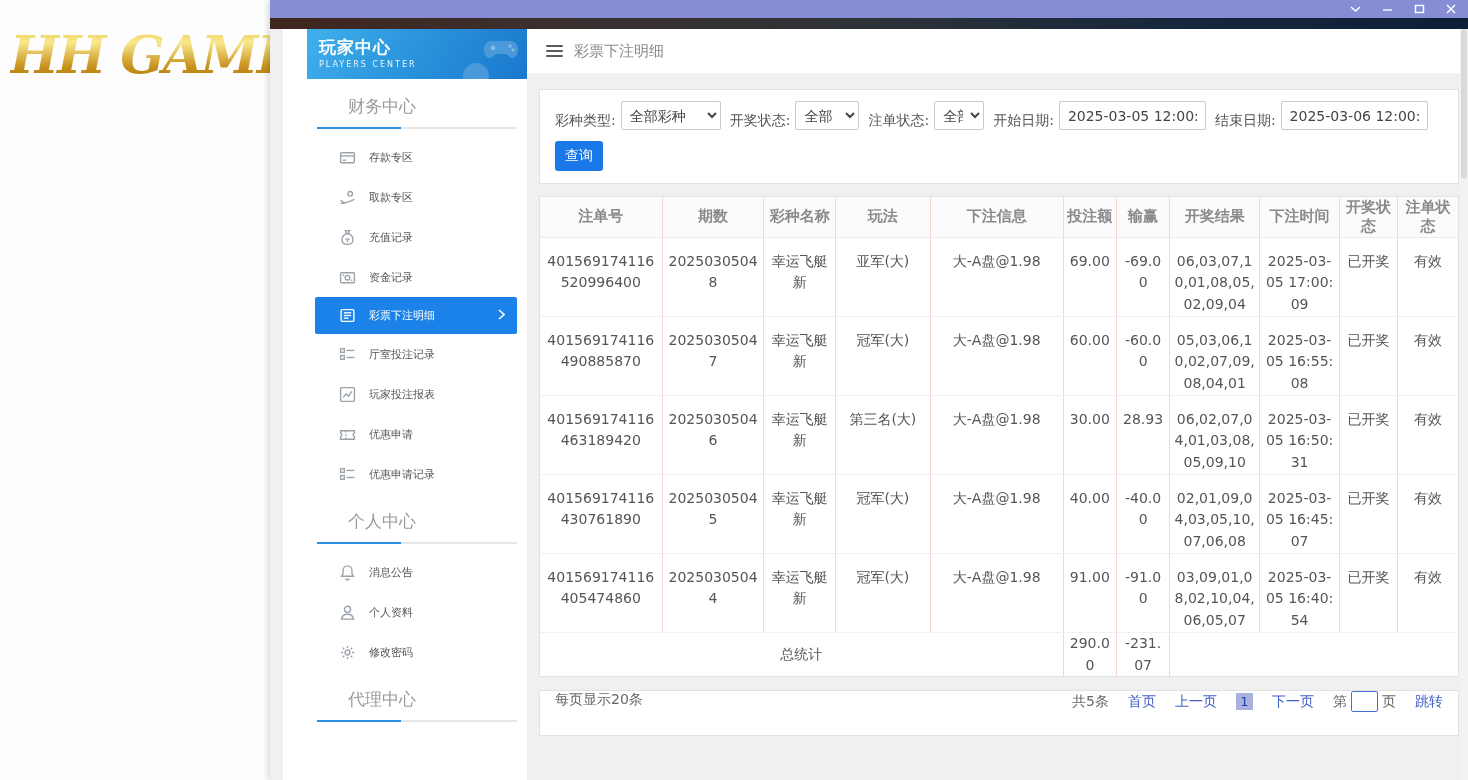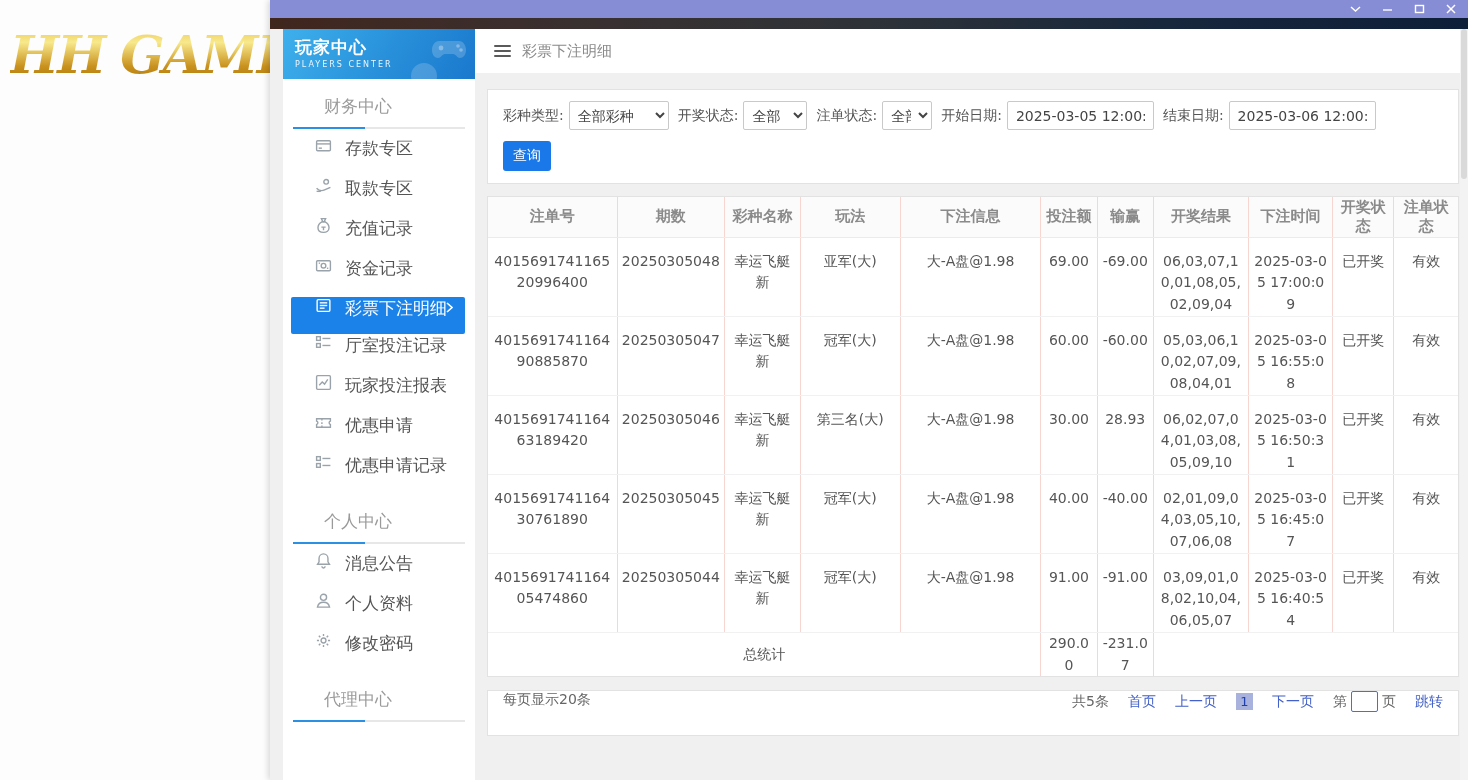--- a/index.html
+++ b/index.html
@@ -19,53 +19,53 @@
             box-shadow:-2px 0 6px rgba(0,0,0,.15); display:flex; flex-direction:column; }
   .titlebar { height:18px; background:#868dd5; display:flex; align-items:center; justify-content:flex-end; gap:14px; padding-right:8px; flex:0 0 auto; }
   .tb-btn { width:18px; height:14px; display:flex; align-items:center; justify-content:center; cursor:pointer; }
   .tb-btn svg { stroke:#fff; stroke-width:1.4; fill:none; }
   .banner-strip { height:11px; flex:0 0 auto;
     background:linear-gradient(90deg,#40261d 0%,#3a3030 25%,#2e3338 50%,#17273c 75%,#0d1f38 100%); }
 
   .window-body { flex:1; display:flex; padding-left:13px; background:#f0f0f1; overflow:hidden; }
 
   
-  .sidebar { width:192px; background:#fff; flex:0 0 auto; overflow:hidden; }
+  .sidebar { width:244px; background:#fff; flex:0 0 auto; overflow:hidden;padding-left:24px; }
   .side-header { height:50px; background:linear-gradient(120deg,#3fb0ec 0%,#2b95dd 45%,#1a78cd 100%);
                  color:#fff; padding:7px 10px 0 12px; position:relative; overflow:hidden; }
   .side-header .t1 { font-size:17px; font-weight:bold; letter-spacing:1px; }
   .side-header .t2 { font-size:8px; letter-spacing:2px; color:rgba(255,255,255,.9); margin-top:1px; }
   .side-header .pad-deco { position:absolute; right:8px; top:8px; opacity:.55; }
   .side-header .ball-deco { position:absolute; right:38px; bottom:-10px; width:26px; height:26px; border-radius:50%;
                  background:rgba(255,255,255,.18); }
   .side-section { padding-top:16px; }
   .sec-title { font-size:17px; color:#9a9a9a; padding:0 10px 9px 10px;margin-left:31px; }
   .sec-rule { height:2px; margin:0 10px 8px 10px; background:#e7e7e7; position:relative; }
   .sec-rule::before { content:""; position:absolute; left:0; top:0; height:2px; width:42%; background:#2b90e4; }
-  .side-item { height:40px; display:flex; padding-left:24px; margin:0 10px 0 8px;
-               font-size:17px; color:#555; cursor:pointer; position:relative; }
+  .side-item { height:40px; display:flex; align-items:center; padding-left:24px; margin:0 10px 0 8px;
+               font-size:11px; color:#555; cursor:pointer; position:relative; }
   .side-item .mi { width:17px; height:17px; margin-right:13px; flex:0 0 auto; display:flex; align-items:center; }
   .side-item .mi svg { stroke:#9aa2aa; fill:none; stroke-width:1.3; width:17px; height:17px; }
   .side-item.active { background:#1a82e8; color:#fff; height:37px; border-radius:2px; }
   .side-item.active .mi svg { stroke:#fff; }
   .side-item .chev { position:absolute; right:12px; }
   .side-item .chev svg { stroke:#fff; fill:none; stroke-width:1.6; }
 
   
   .main { flex:1; display:flex; flex-direction:column; overflow:hidden; position:relative; }
   .topbar { height:44px; background:#fff; display:flex; align-items:center; gap:11px; padding-left:19px; flex:0 0 auto; }
   .hamburger { width:17px; display:flex; flex-direction:column; gap:3px; cursor:pointer; }
   .hamburger i { height:2px; background:#5a5a5a; border-radius:1px; }
   .page-title { font-size:15px; color:#8a8a8a; }
 
   .content { padding:16px 9px 0 12px; flex:1; }
 
   .panel { background:#fff; border:1px solid #e2e2e2; }
   .filter-panel { padding:11px 15px 12px 15px; }
-  .filter-row { display:flex; align-items:center; font-size:14px; color:#555; white-space:nowrap; }
+  .filter-row { display:flex; align-items:flex-end; font-size:14px; color:#555; white-space:nowrap; }
   .filter-row label { margin-right:5px; }
   .filter-row .gap { width:9px; }
   select { height:29px; border:1px solid #c9c9c9; border-radius:2px; background:#fff; color:#444;
            font-size:14px; padding:0 4px; font-family:inherit; }
   .sel-type { width:100px; } .sel-draw { width:64px; } .sel-bet { width:50px; }
   .date-input { height:29px; width:147px; border:1px solid #c9c9c9; border-radius:2px; color:#444;
                 font-size:14px; padding:0 8px; font-family:inherit; }
   .btn-query { margin-top:11px; width:48px; height:30px; background:#1a78e8; border:none; border-radius:3px;
                color:#fff; font-size:14px; cursor:pointer; font-family:inherit; }
 

